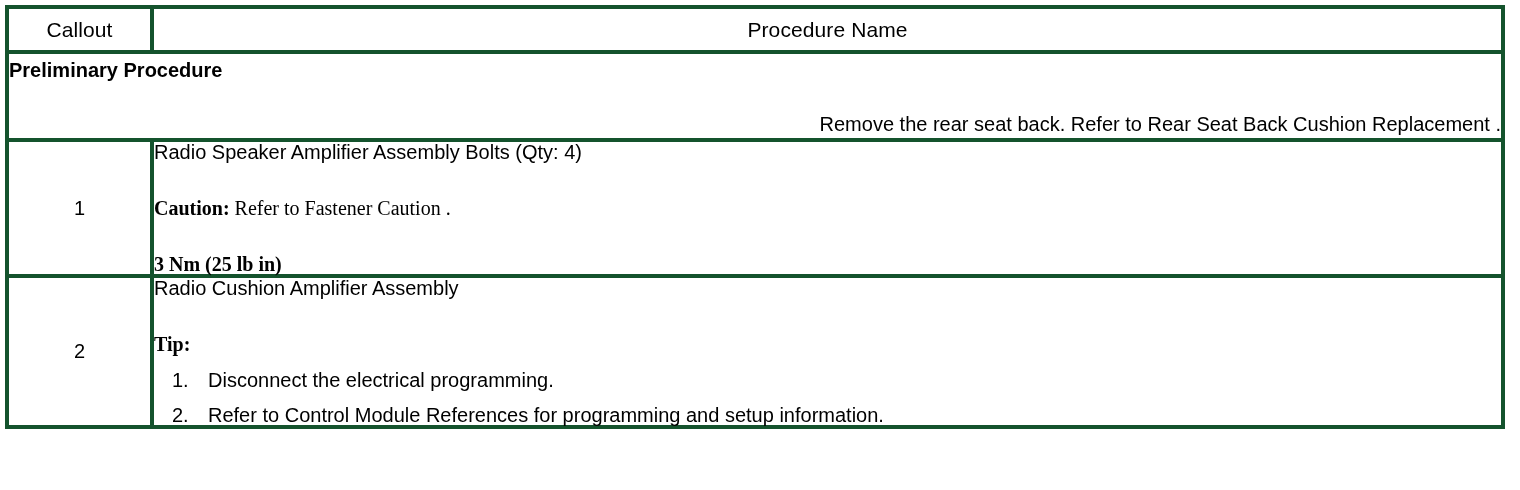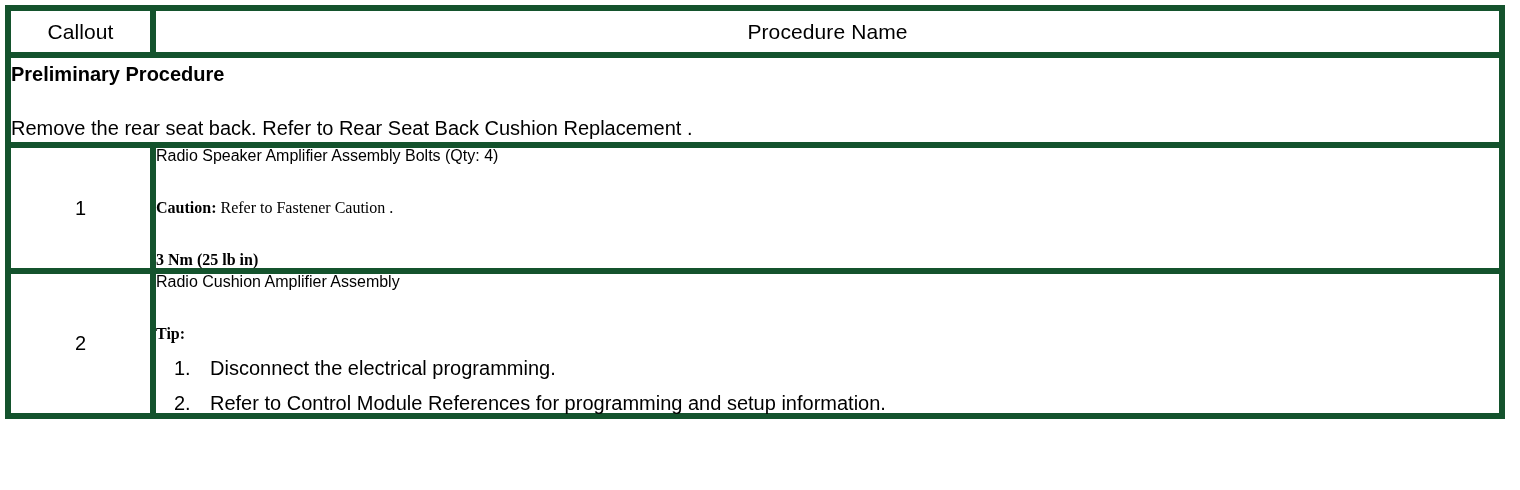--- a/index.html
+++ b/index.html
@@ -27,21 +27,21 @@
     top: 5px;
     width: 1500px;
     border-collapse: collapse;
     table-layout: fixed;
     border: 3px solid #000000;
     background: #ffffff;
   }
 
   .service-table td,
   .service-table th {
-    border: 6px solid #14532d;
+    border: 4px solid #14532d;
     padding: 0;
     vertical-align: middle;
     font-weight: normal;
   }
 
   
   col.col-callout { width: 145px; }
   col.col-component { width: auto; }
 
   
@@ -63,38 +63,39 @@
   }
   .prelim-title {
     font-weight: bold;
     font-size: 20px;
     margin: 6px 16px 0 0;
   }
   .prelim-text {
     font-weight: normal;
     font-size: 20px;
     margin: 34px 0 4px 0;
+    text-align: right;
   }
 
   
   .callout-cell {
     text-align: center;
     vertical-align: middle;
     font-size: 20px;
   }
 
   
   .component-cell {
     vertical-align: top;
     padding: 12px 0 10px 9px;
     font-size: 20px;
   }
   .comp-line {
     margin: 0 4px 0 0;
-    font-size: 16px;
+    font-size: 20px;
     line-height: 1.0;
     white-space: nowrap;
   }
   .comp-line + .comp-line {
     margin-top: 36px;
     font-family: Liberation Serif, serif;
   }
   .comp-line.bold,
   .lead-bold {
     font-weight: bold;

